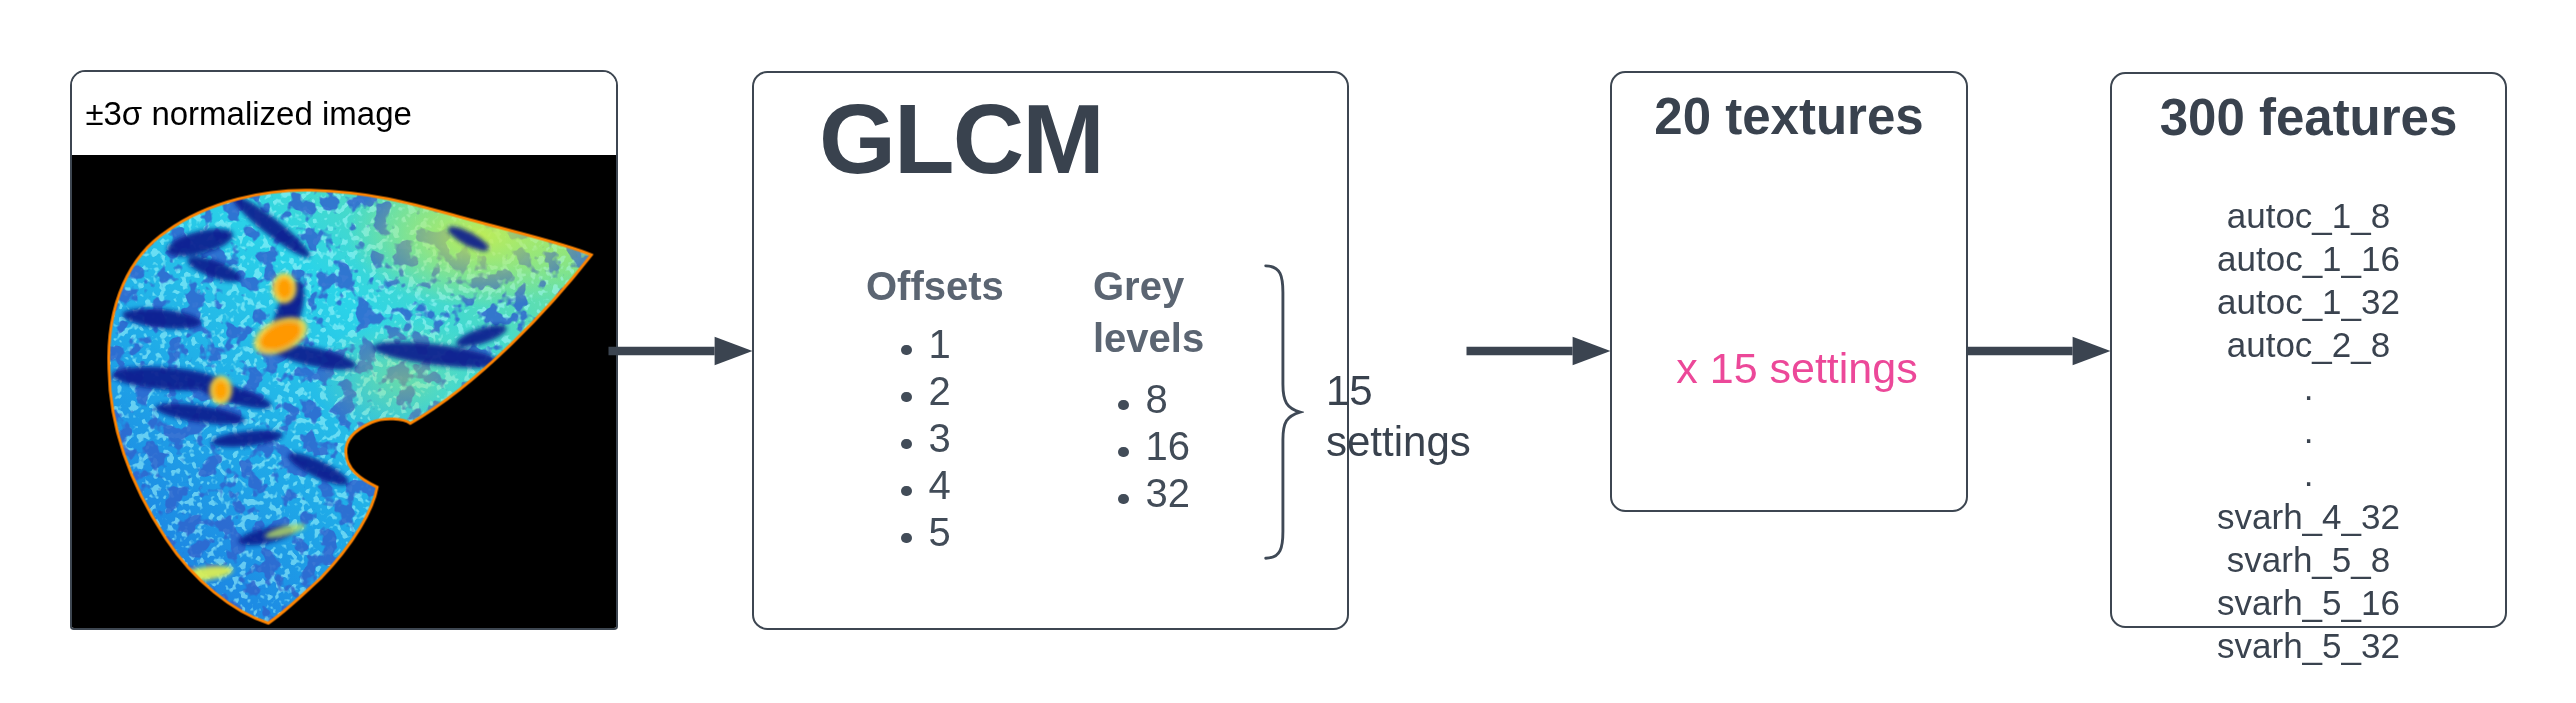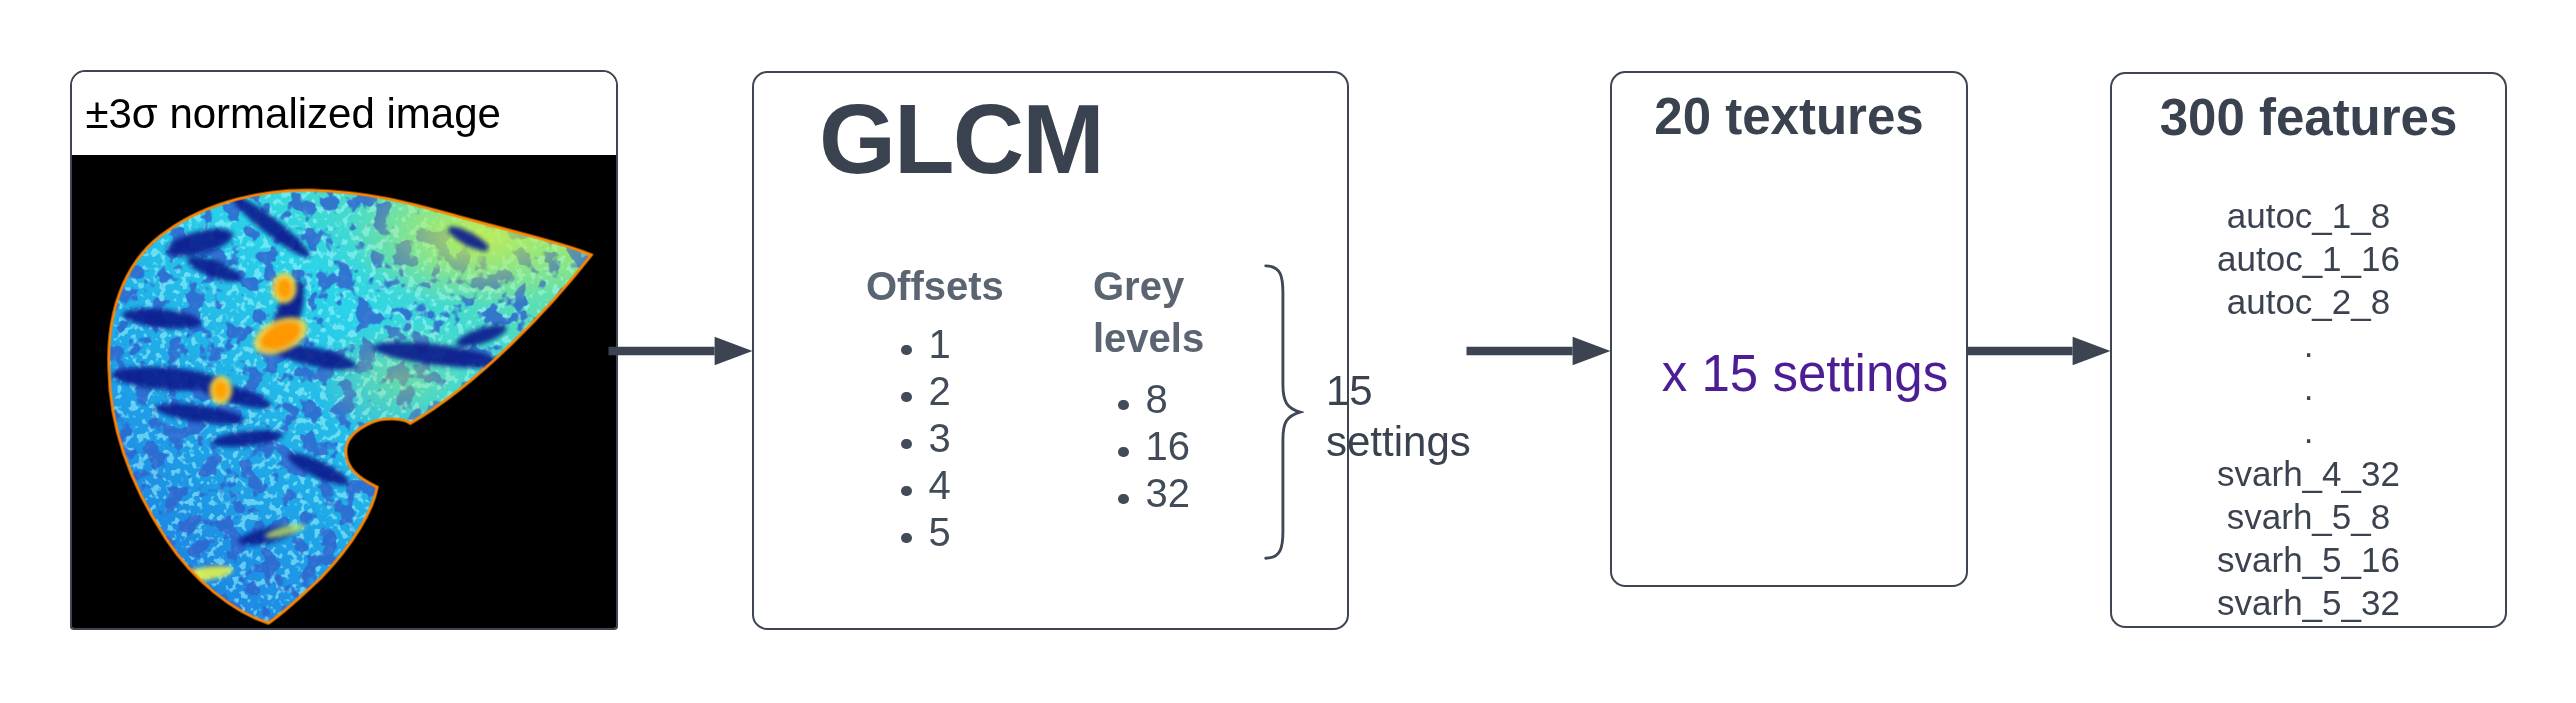--- a/index.html
+++ b/index.html
@@ -31,21 +31,21 @@
   .img-box{
     left:70px;top:70px;width:548px;height:560px;
     border-radius:15.3px 15.3px 3.8px 3.8px;
     overflow:hidden;
     display:flex;flex-direction:column;
   }
   .img-label{
     height:83px;flex:0 0 83px;
     display:flex;align-items:center;
     padding-left:13.4px;
-    font-size:42px;color:#000000;
+    font-size:33px;color:#000000;
     background:#ffffff;
   }
   .liver-svg{display:block;width:100%;flex:1;}
   
   .glcm-box{left:752px;top:71px;width:597px;height:559px;}
   .glcm-title{
     position:absolute;left:65px;top:16px;
     margin:0;font-size:99px;font-weight:bold;line-height:1;
     letter-spacing:-1.9px;color:#39424e;
   }
@@ -68,24 +68,24 @@
     vertical-align:2.9px;
   }
   .offsets-list{left:147px;top:248px;}
   .grey-list{left:364px;top:303px;}
   .brace-svg{position:absolute;left:504px;top:189px;}
   .settings-note{
     position:absolute;left:572px;top:292px;width:162px;
     font-size:42px;line-height:51px;color:#39424e;
   }
   
-  .tex-box{left:1610px;top:71px;width:358px;height:516px;}
+  .tex-box{left:1610px;top:71px;width:358px;height:441px;}
   .tex-note{
-    position:absolute;left:16px;top:271px;width:100%;
-    text-align:center;font-size:51px;color:#4c1d95;
+    position:absolute;left:8px;top:271px;width:100%;
+    text-align:center;font-size:43px;color:#ec4899;
   }
   
   .feat-box{left:2110px;top:72px;width:397px;height:556px;}
   .feat-list{
     position:absolute;left:0;top:80px;width:100%;
     text-align:center;font-size:35px;line-height:43px;
     color:#3a434f;
     margin-top:40px;
   }
   
@@ -234,20 +234,21 @@
       <path d="M0,19 H112" stroke="#3b4450" stroke-width="9"></path>
       <polygon points="112,4 152,19 112,34" fill="#3b4450"></polygon>
     </svg>
   </div>
 
   <section class="dbox feat-box">
     <h2 class="box-title">300 features</h2>
     <div class="feat-list">
         <div>autoc_1_8</div>
         <div>autoc_1_16</div>
+        <div>autoc_1_32</div>
         <div>autoc_2_8</div>
         <div>.</div>
         <div>.</div>
         <div>.</div>
         <div>svarh_4_32</div>
         <div>svarh_5_8</div>
         <div>svarh_5_16</div>
         <div>svarh_5_32</div>
       </div>
   </section>

